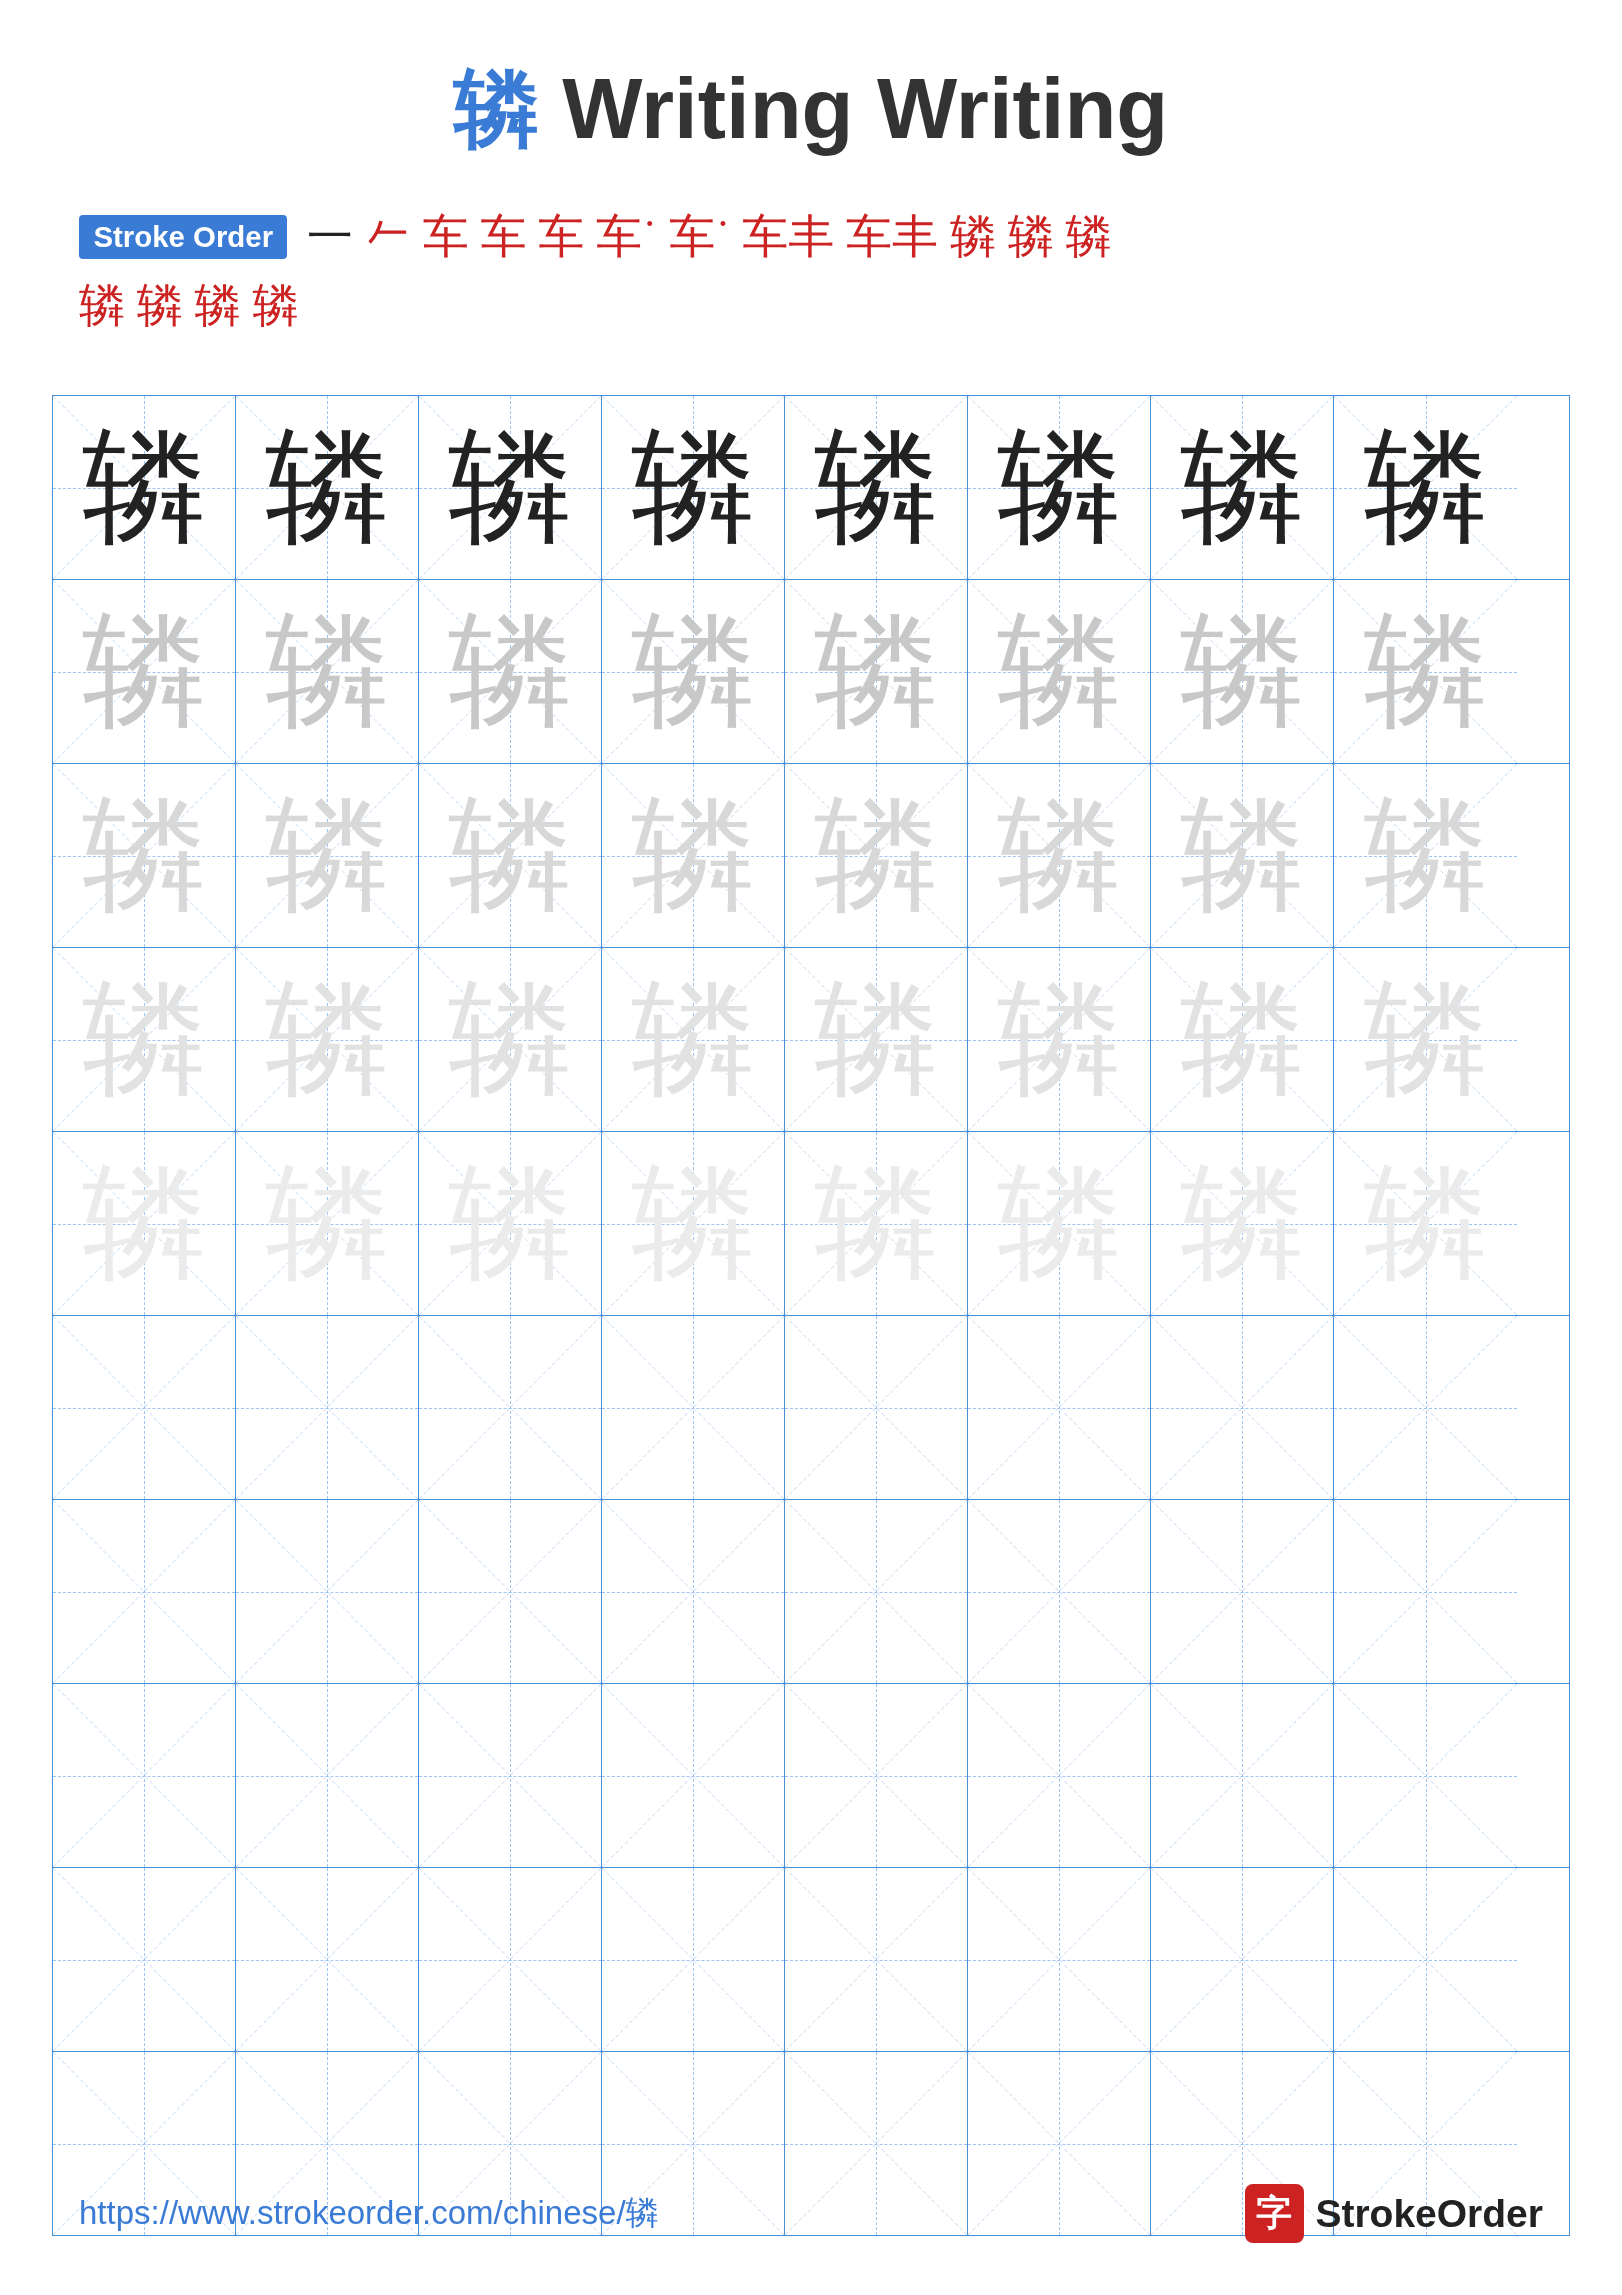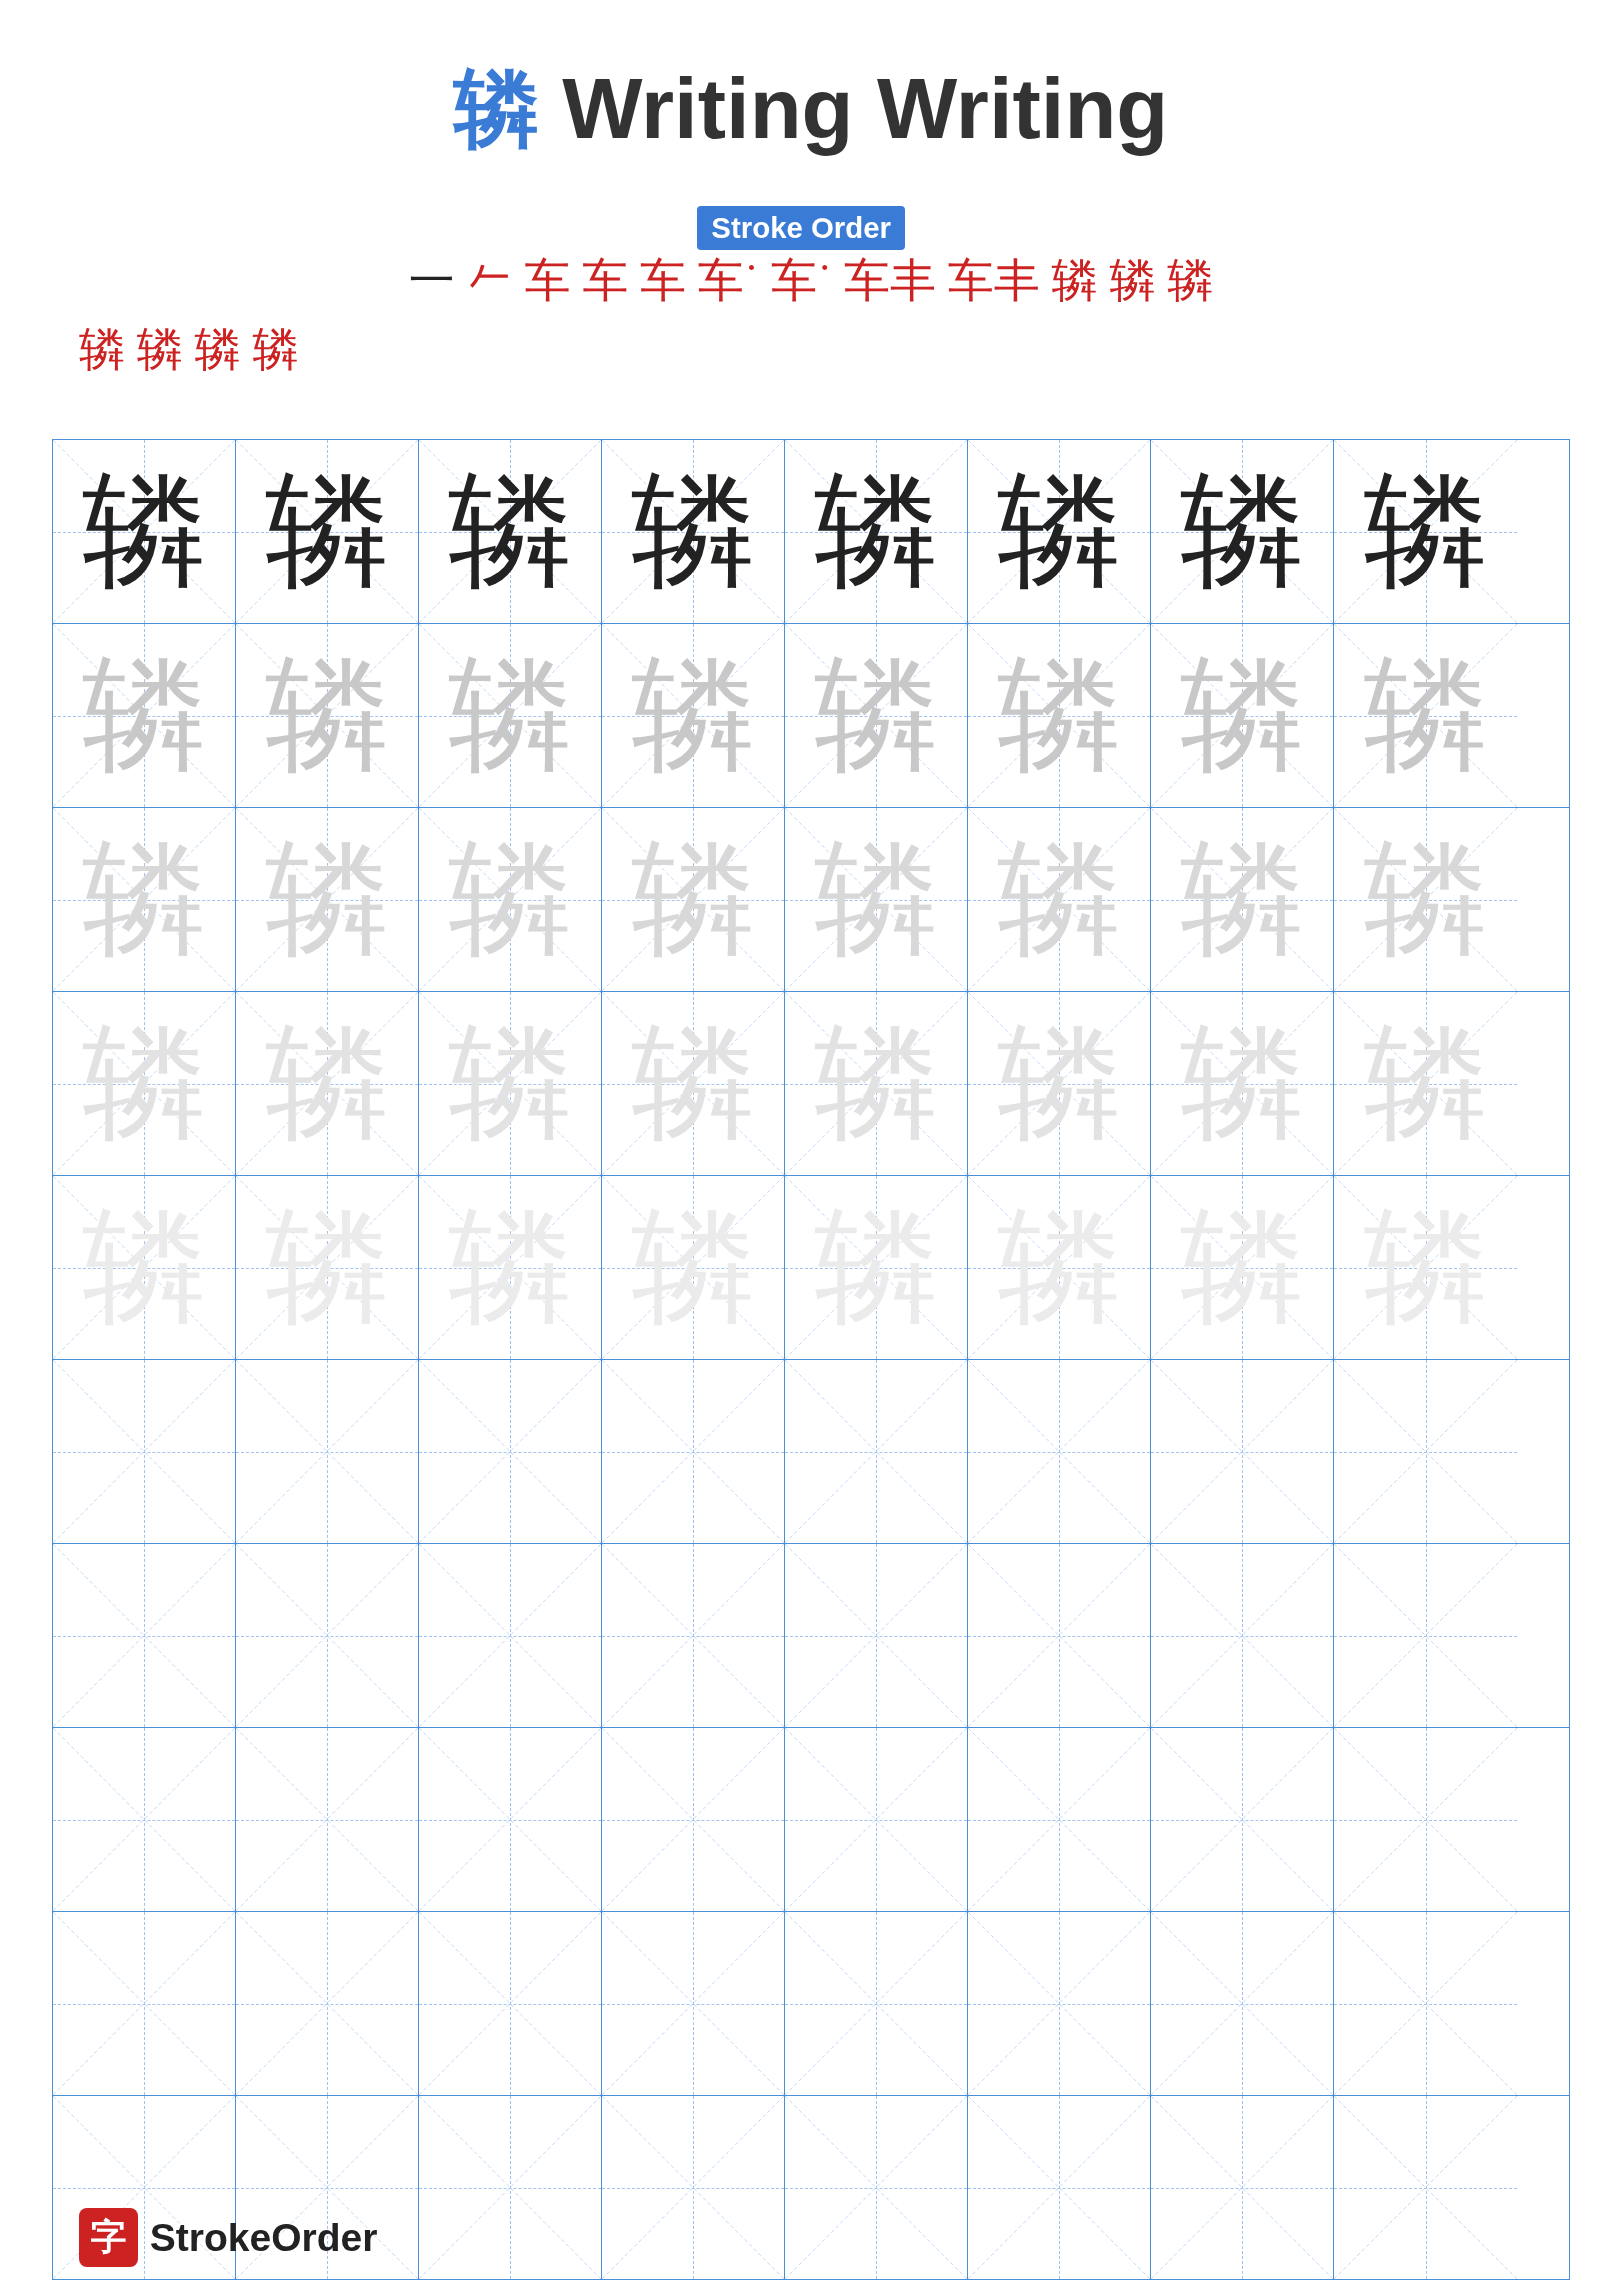--- a/index.html
+++ b/index.html
@@ -29,21 +29,20 @@
 
     
     .stroke-order-section {
       padding: 0 79px 39px 79px;
     }
     .stroke-order-row {
       display: flex;
       align-items: center;
       flex-wrap: wrap;
       margin-bottom: 6.5px;
-      flex-direction: column;
     }
     .stroke-order-badge {
       background: #3a7bd5;
       color: white;
       font-size: 29.4px;
       padding: 5.2px 14.4px;
       border-radius: 3.9px;
       font-family: Arial, sans-serif;
       font-weight: bold;
       margin-right: 19.6px;
@@ -766,18 +765,19 @@
       <div class="grid-cell">
         <svg class="cell-diag" viewBox="0 0 280 280" preserveAspectRatio="none">
           <line x1="0" y1="0" x2="280" y2="280" stroke="#a0c4f0" stroke-width="1" stroke-dasharray="6,4"></line>
           <line x1="280" y1="0" x2="0" y2="280" stroke="#a0c4f0" stroke-width="1" stroke-dasharray="6,4"></line>
         </svg>
       </div>
     </div>
   </div>
 
 <div class="footer">
+  <span class="footer-url">https://www.strokeorder.com/chinese/辚</span>
   <div class="footer-brand">
     <div class="footer-brand-icon">字</div>
     <span class="footer-brand-text">StrokeOrder</span>
   </div>
 </div>
 
 
 </body></html>

